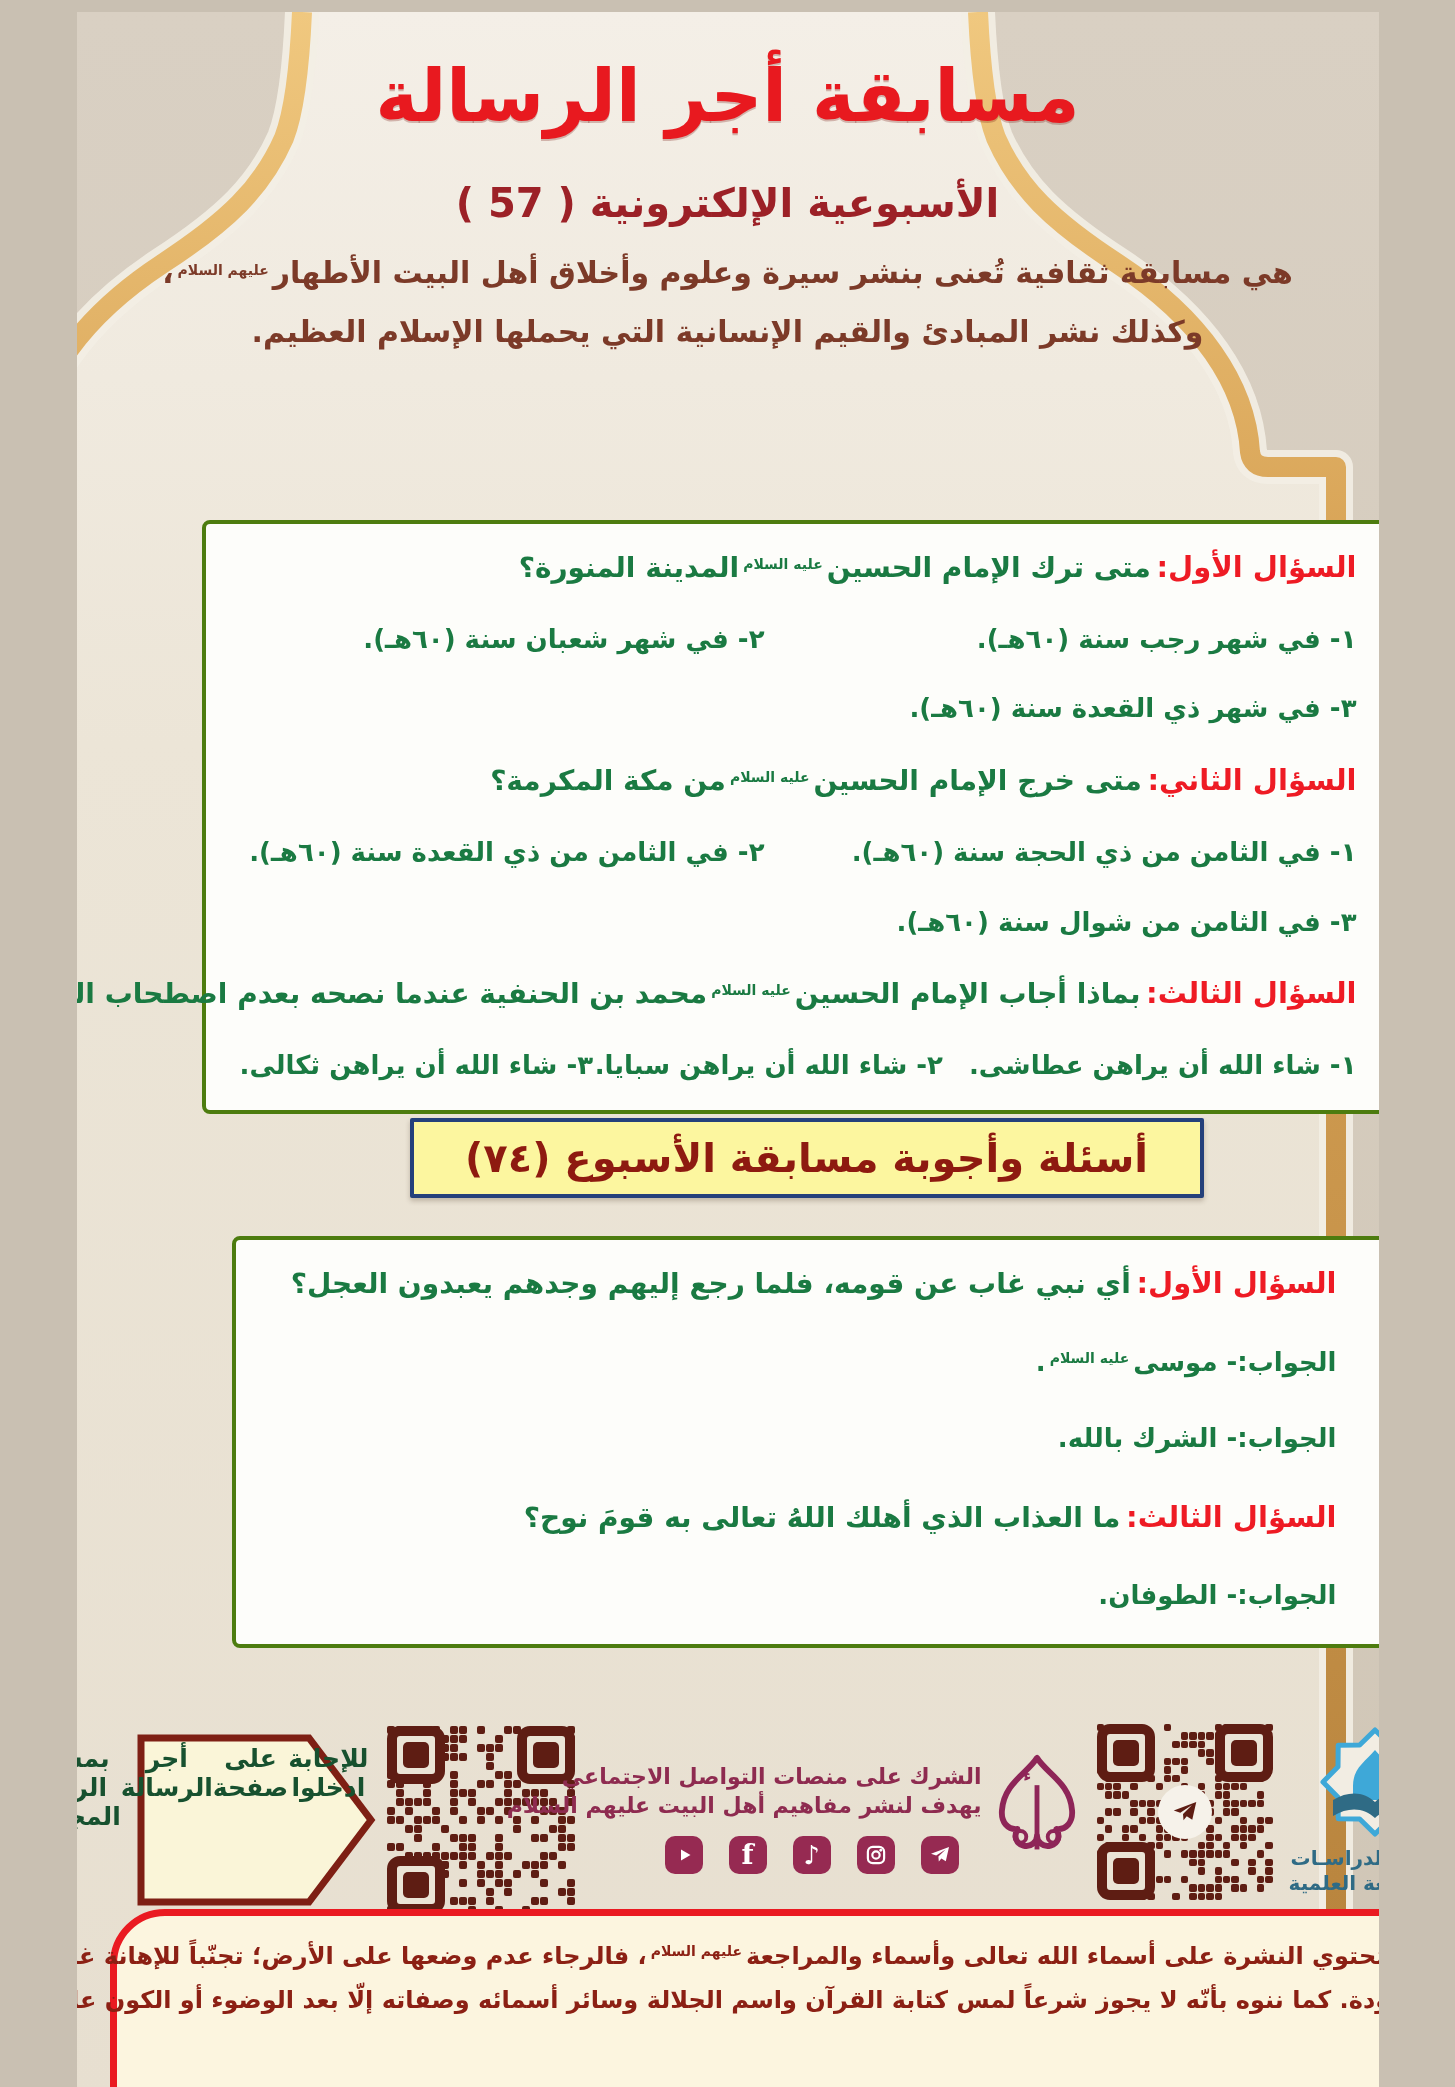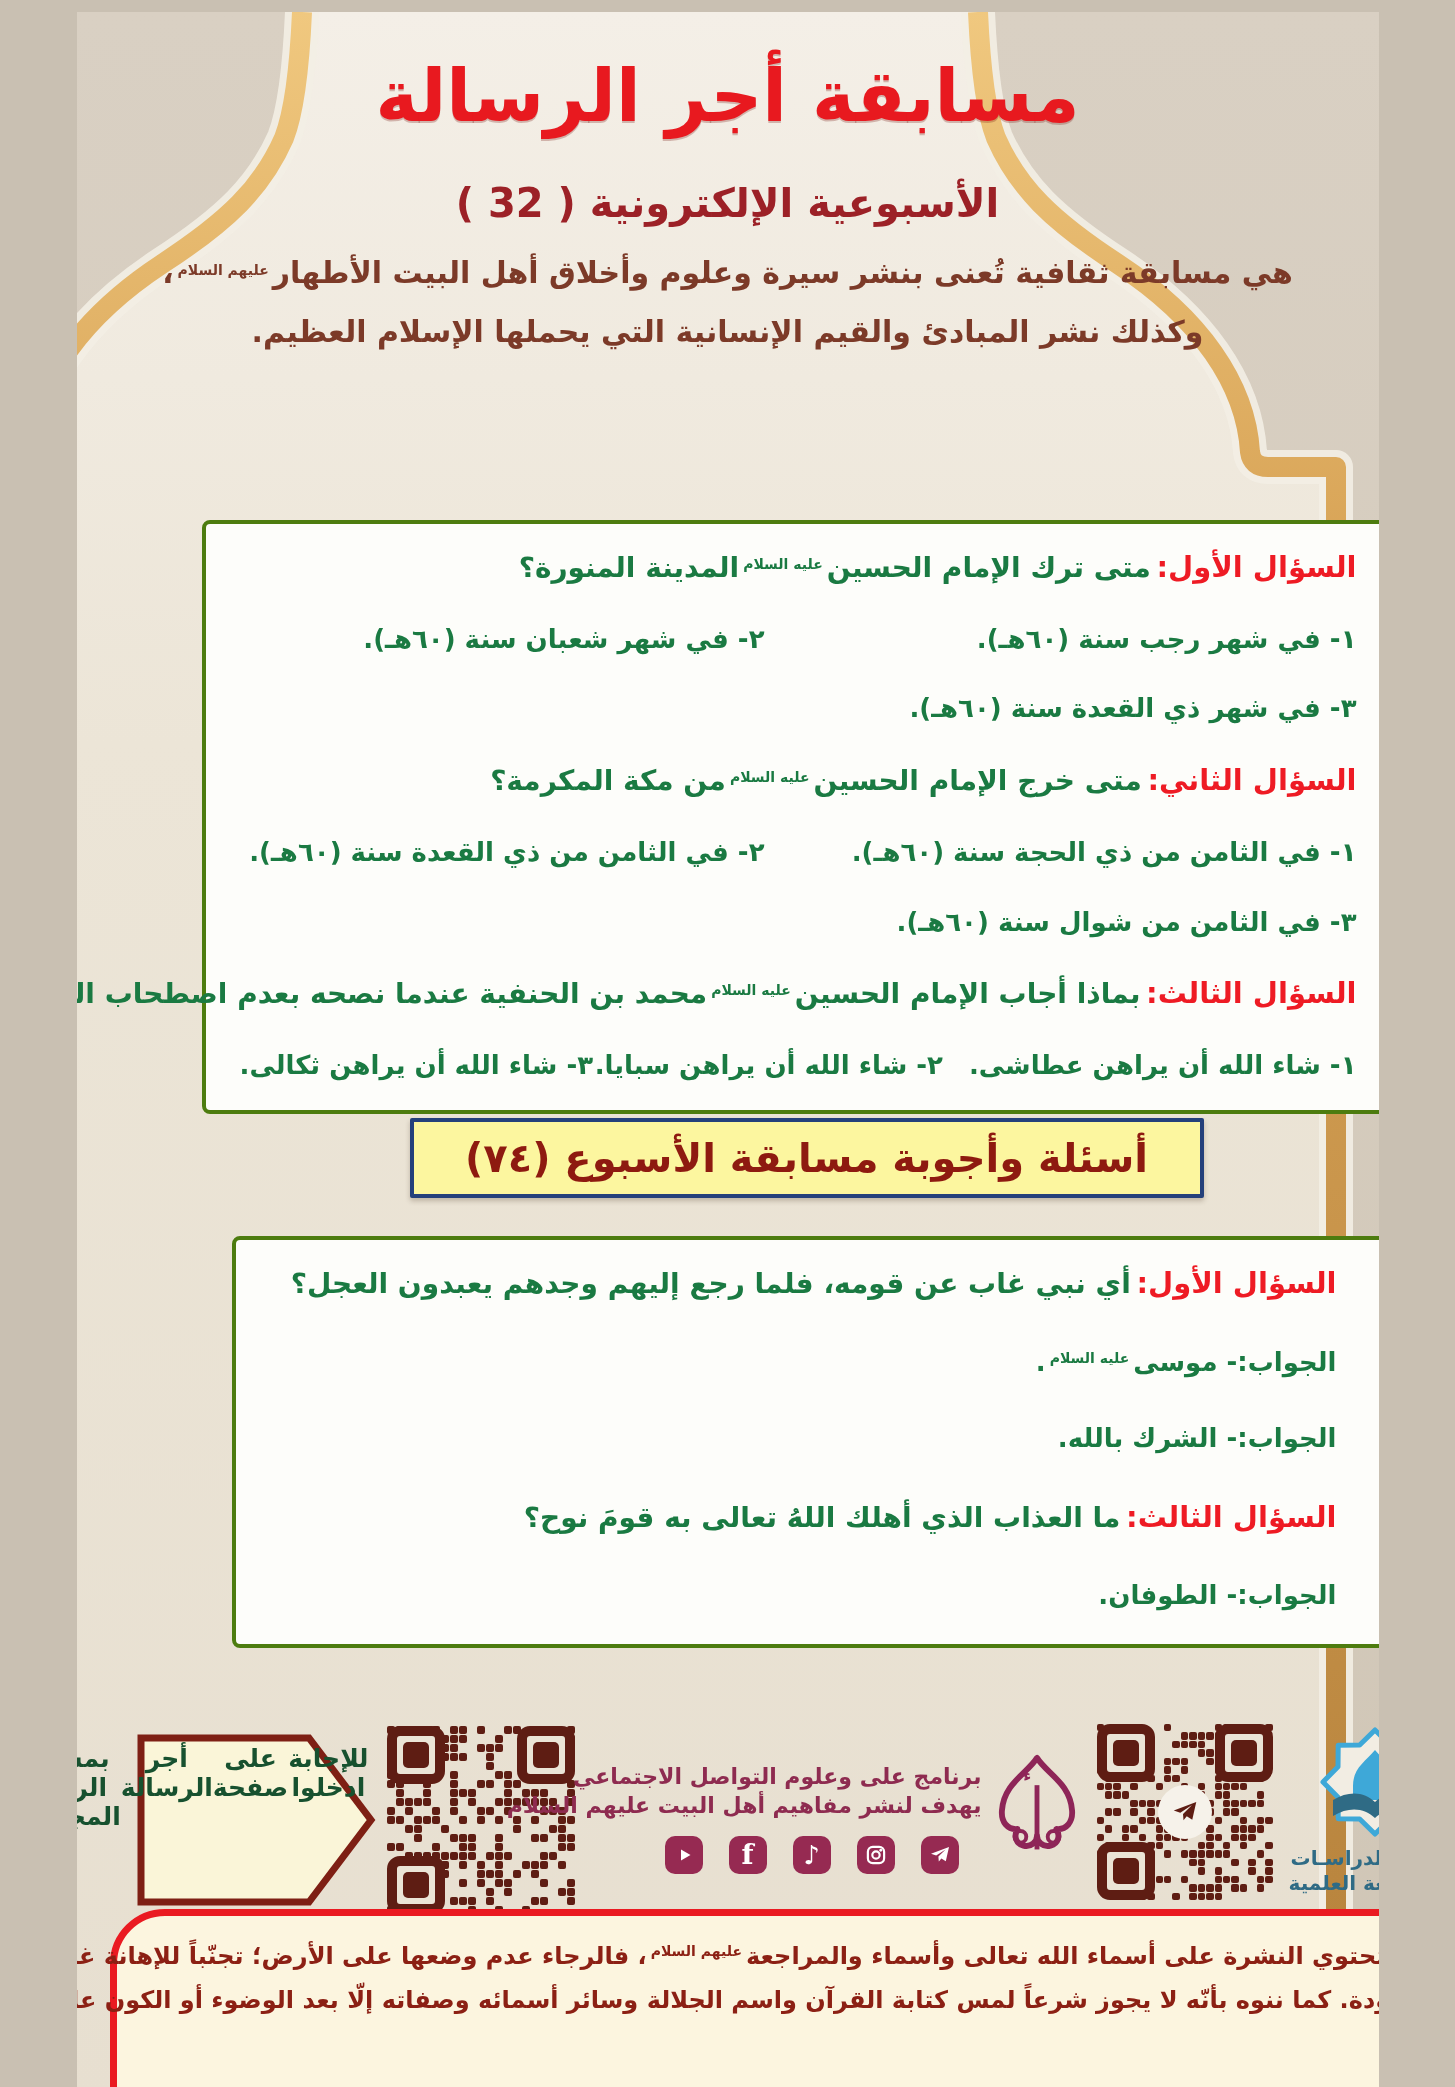--- a/index.html
+++ b/index.html
@@ -88,21 +88,21 @@
         <stop offset="1" stop-color="#b5813b"></stop>
       </linearGradient>
     </defs>
     <rect x="0" y="0" width="1455" height="2087" fill="url(#gBg)"></rect>
     <path fill="url(#gInt)" d="M 20,2087 L 20,455 L 88,455 Q 104,455 106,440 C 110,372 156,306 238,252 C 304,209 338,176 360,126 Q 374,90 378,0 L 1054,0 Q 1058,90 1072,126 C 1094,176 1128,209 1194,252 C 1276,306 1322,372 1326,440 Q 1328,455 1344,455 L 1412,455 L 1412,2087 Z"></path>
     <path fill="none" stroke="#f3eee4" stroke-width="34" stroke-linejoin="round" opacity="0.9" d="M 20,2087 L 20,455 L 88,455 Q 104,455 106,440 C 110,372 156,306 238,252 C 304,209 338,176 360,126 Q 374,90 378,0 M 1054,0 Q 1058,90 1072,126 C 1094,176 1128,209 1194,252 C 1276,306 1322,372 1326,440 Q 1328,455 1344,455 L 1412,455 L 1412,2087"></path>
     <path fill="none" stroke="url(#gGold)" stroke-width="20" stroke-linejoin="round" d="M 20,2087 L 20,455 L 88,455 Q 104,455 106,440 C 110,372 156,306 238,252 C 304,209 338,176 360,126 Q 374,90 378,0 M 1054,0 Q 1058,90 1072,126 C 1094,176 1128,209 1194,252 C 1276,306 1322,372 1326,440 Q 1328,455 1344,455 L 1412,455 L 1412,2087"></path>
   </svg>
 
   <div class="layer title">مسابقة أجر الرسالة</div>
-  <div class="layer subtitle">الأسبوعية الإلكترونية ( 32 )</div>
+  <div class="layer subtitle">الأسبوعية الإلكترونية ( 57 )</div>
   <div class="layer desc desc2">وكذلك نشر المبادئ والقيم الإنسانية التي يحملها الإسلام العظيم.</div>
   <div class="layer desc desc1">
     <span>هي مسابقة ثقافية تُعنى بنشر سيرة وعلوم وأخلاق أهل البيت الأطهار</span><span class="slm">عليهم السلام</span><span>،</span>
   </div>
 
   <section class="layer qbox box1">
     <div class="qhead">
       <span class="qlabel">السؤال الأول:</span>
       <span class="qtext"><span>متى ترك الإمام الحسين</span><span class="slm">عليه السلام</span><span>المدينة المنورة؟</span></span>
     </div>
@@ -614,21 +614,21 @@
         <div class="b"></div>
         <div class="b"></div>
         <div class="b"></div>
       </div>
     <div class="finder f-tl"></div>
     <div class="finder f-tr"></div>
     <div class="finder f-bl"></div>
   </div>
 
   <div class="layer program">
-    <div class="pline">برنامج على وعلوم التواصل الاجتماعي</div>
+    <div class="pline">الشرك على منصات التواصل الاجتماعي</div>
     <div class="pline">يهدف لنشر مفاهيم أهل البيت عليهم السلام</div>
     <div class="icons">
       <div class="sicon">
         <svg viewBox="0 0 24 24" width="24" height="24">
             <path fill="#fff" d="M21,4 L3,10.8 L8.2,12.6 L17.6,6.4 L10.4,13.6 L10.8,18.6 L13.4,15.4 L17.8,18.2 Z"></path>
           </svg>
       </div>
       <div class="sicon">
         <svg viewBox="0 0 24 24" width="26" height="26">
           <rect x="4.5" y="4.5" width="15" height="15" rx="4.5" fill="none" stroke="#fff" stroke-width="2"></rect>

